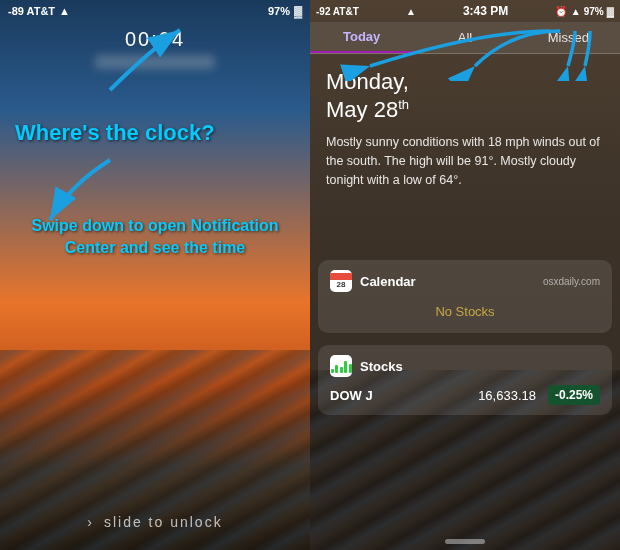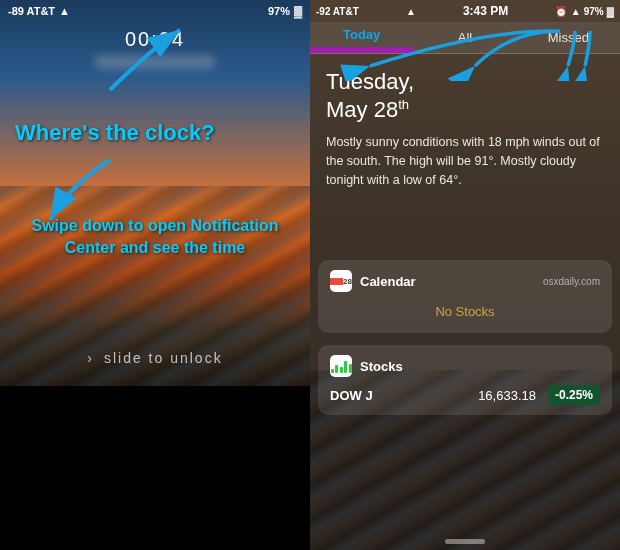--- a/index.html
+++ b/index.html
@@ -8,21 +8,21 @@
       height: 550px;
       display: flex;
       font-family: -apple-system, 'Helvetica Neue', Arial, sans-serif;
       overflow: hidden;
       background: #000;
     }
 
     
     .left-panel {
       width: 310px;
-      height: 386px;
+      height: 550px;
       position: relative;
       overflow: hidden;
       flex-shrink: 0;
     }
     .left-bg {
       position: absolute;
       inset: 0;
       background: linear-gradient(
         to bottom,
         #1a3a5c 0%,
@@ -197,23 +197,23 @@
       text-align: center;
       color: rgba(255,255,255,0.85);
       font-size: 13px;
       font-weight: 500;
       height: 100%;
       display: flex;
       align-items: center;
       justify-content: center;
     }
     .nc-tab.active {
-      color: #0ea5e9;
-      font-weight: 600;
-      border-bottom: 6px solid #a21caf;
+      color: #c4b5fd;
+      font-weight: 600;
+      border-bottom: 2px solid #a21caf;
     }
 
     
     .date-section {
       position: absolute;
       top: 54px;
       left: 0;
       right: 0;
       padding: 14px 16px 10px;
       z-index: 5;
@@ -251,21 +251,21 @@
       align-items: center;
       gap: 8px;
       margin-bottom: 8px;
     }
     .widget-icon-cal {
       width: 22px;
       height: 22px;
       background: white;
       border-radius: 5px;
       display: flex;
-      flex-direction: row;
+      flex-direction: column;
       align-items: center;
       justify-content: center;
       overflow: hidden;
     }
     .cal-icon-top {
       background: #e74c3c;
       width: 100%;
       height: 7px;
       display: flex;
       align-items: center;
@@ -465,21 +465,21 @@
     <path d="M 230 5 Q 160 5 50 40" stroke="#1a9fe0" stroke-width="3.5" fill="none" marker-end="url(#ah1)"></path>
 
     <path d="M 240 5 Q 190 5 155 40" stroke="#1a9fe0" stroke-width="3.5" fill="none" marker-end="url(#ah2)"></path>
 
     <path d="M 255 5 Q 255 15 248 40" stroke="#1a9fe0" stroke-width="3.5" fill="none" marker-end="url(#ah3)"></path>
 
     <path d="M 270 5 Q 270 18 265 40" stroke="#1a9fe0" stroke-width="3.5" fill="none" marker-end="url(#ah4)"></path>
   </svg>
 
   <div class="date-section">
-    <div class="date-line">Tuesday,</div>
+    <div class="date-line">Monday,</div>
     <div class="date-line">
       <span>May 28</span><sup class="date-sup">th</sup>
     </div>
     <div class="weather-text">Mostly sunny conditions with 18 mph winds out of the south. The high will be 91°. Mostly cloudy tonight with a low of 64°.</div>
   </div>
 
   <div class="calendar-widget">
     <div class="widget-header">
       <div class="widget-icon-cal">
         <div class="cal-icon-top"></div>

